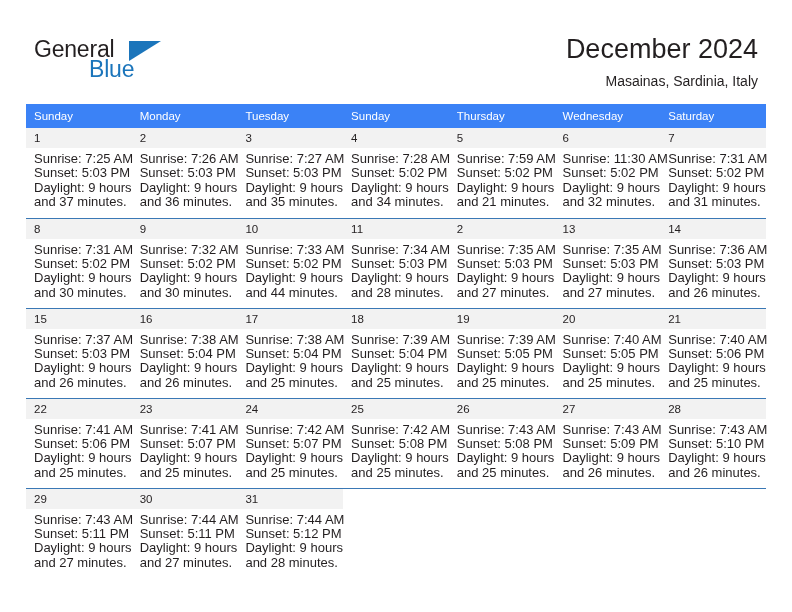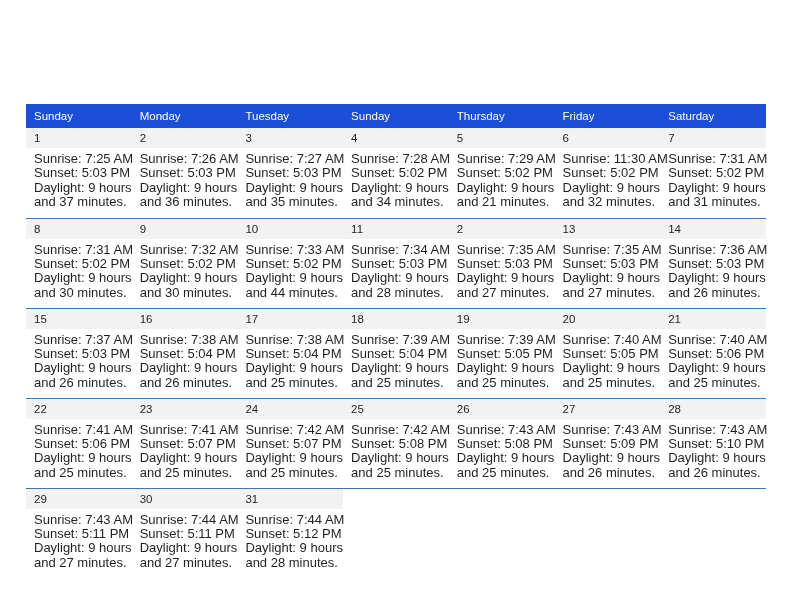--- a/index.html
+++ b/index.html
@@ -93,21 +93,21 @@
   .calendar {
     position: absolute;
     left: 26px;
     top: 104px;
     width: 740px;
     border-collapse: collapse;
     table-layout: fixed;
   }
 
   .calendar th {
-    background: #1d4ed8;
+    background: #3b82f6;
     color: #ffffff;
     font-size: 11.5px;
     font-weight: normal;
     text-align: left;
     padding: 6px 0 6px 8px;
     height: 19px;
     box-sizing: border-box;
     border: none;
   }
 
@@ -146,30 +146,44 @@
   }
   .info div {
     white-space: nowrap;
   }
 </style>
 </head>
 <body>
 
 <div class="page">
 
+  <div class="top-bar">
+
+    <div class="logo">
+      <span class="logo-general">General</span>
+      <span class="logo-triangle"></span>
+      <span class="logo-blue">Blue</span>
+    </div>
+
+    <div class="title-block">
+      <div class="cal-title">December 2024</div>
+      <div class="cal-subtitle">Masainas, Sardinia, Italy</div>
+    </div>
+
+  </div>
 
   <table class="calendar">
     <thead>
       <tr>
         <th>Sunday</th>
         <th>Monday</th>
         <th>Tuesday</th>
         <th>Sunday</th>
         <th>Thursday</th>
-        <th>Friday</th>
+        <th>Wednesday</th>
         <th>Saturday</th>
       </tr>
     </thead>
     <tbody>
 
       <tr class="week">
         <td>
             <span class="daynum">1</span>
             <div class="info">
               <div>Sunrise: 7:25 AM</div>
@@ -201,21 +215,21 @@
             <div class="info">
               <div>Sunrise: 7:28 AM</div>
               <div>Sunset: 5:02 PM</div>
               <div>Daylight: 9 hours</div>
               <div>and 34 minutes.</div>
             </div>
           </td>
         <td>
             <span class="daynum">5</span>
             <div class="info">
-              <div>Sunrise: 7:29 AM</div>
+              <div>Sunrise: 7:59 AM</div>
               <div>Sunset: 5:02 PM</div>
               <div>Daylight: 9 hours</div>
               <div>and 21 minutes.</div>
             </div>
           </td>
         <td>
             <span class="daynum">6</span>
             <div class="info">
               <div>Sunrise: 11:30 AM</div>
               <div>Sunset: 5:02 PM</div>

